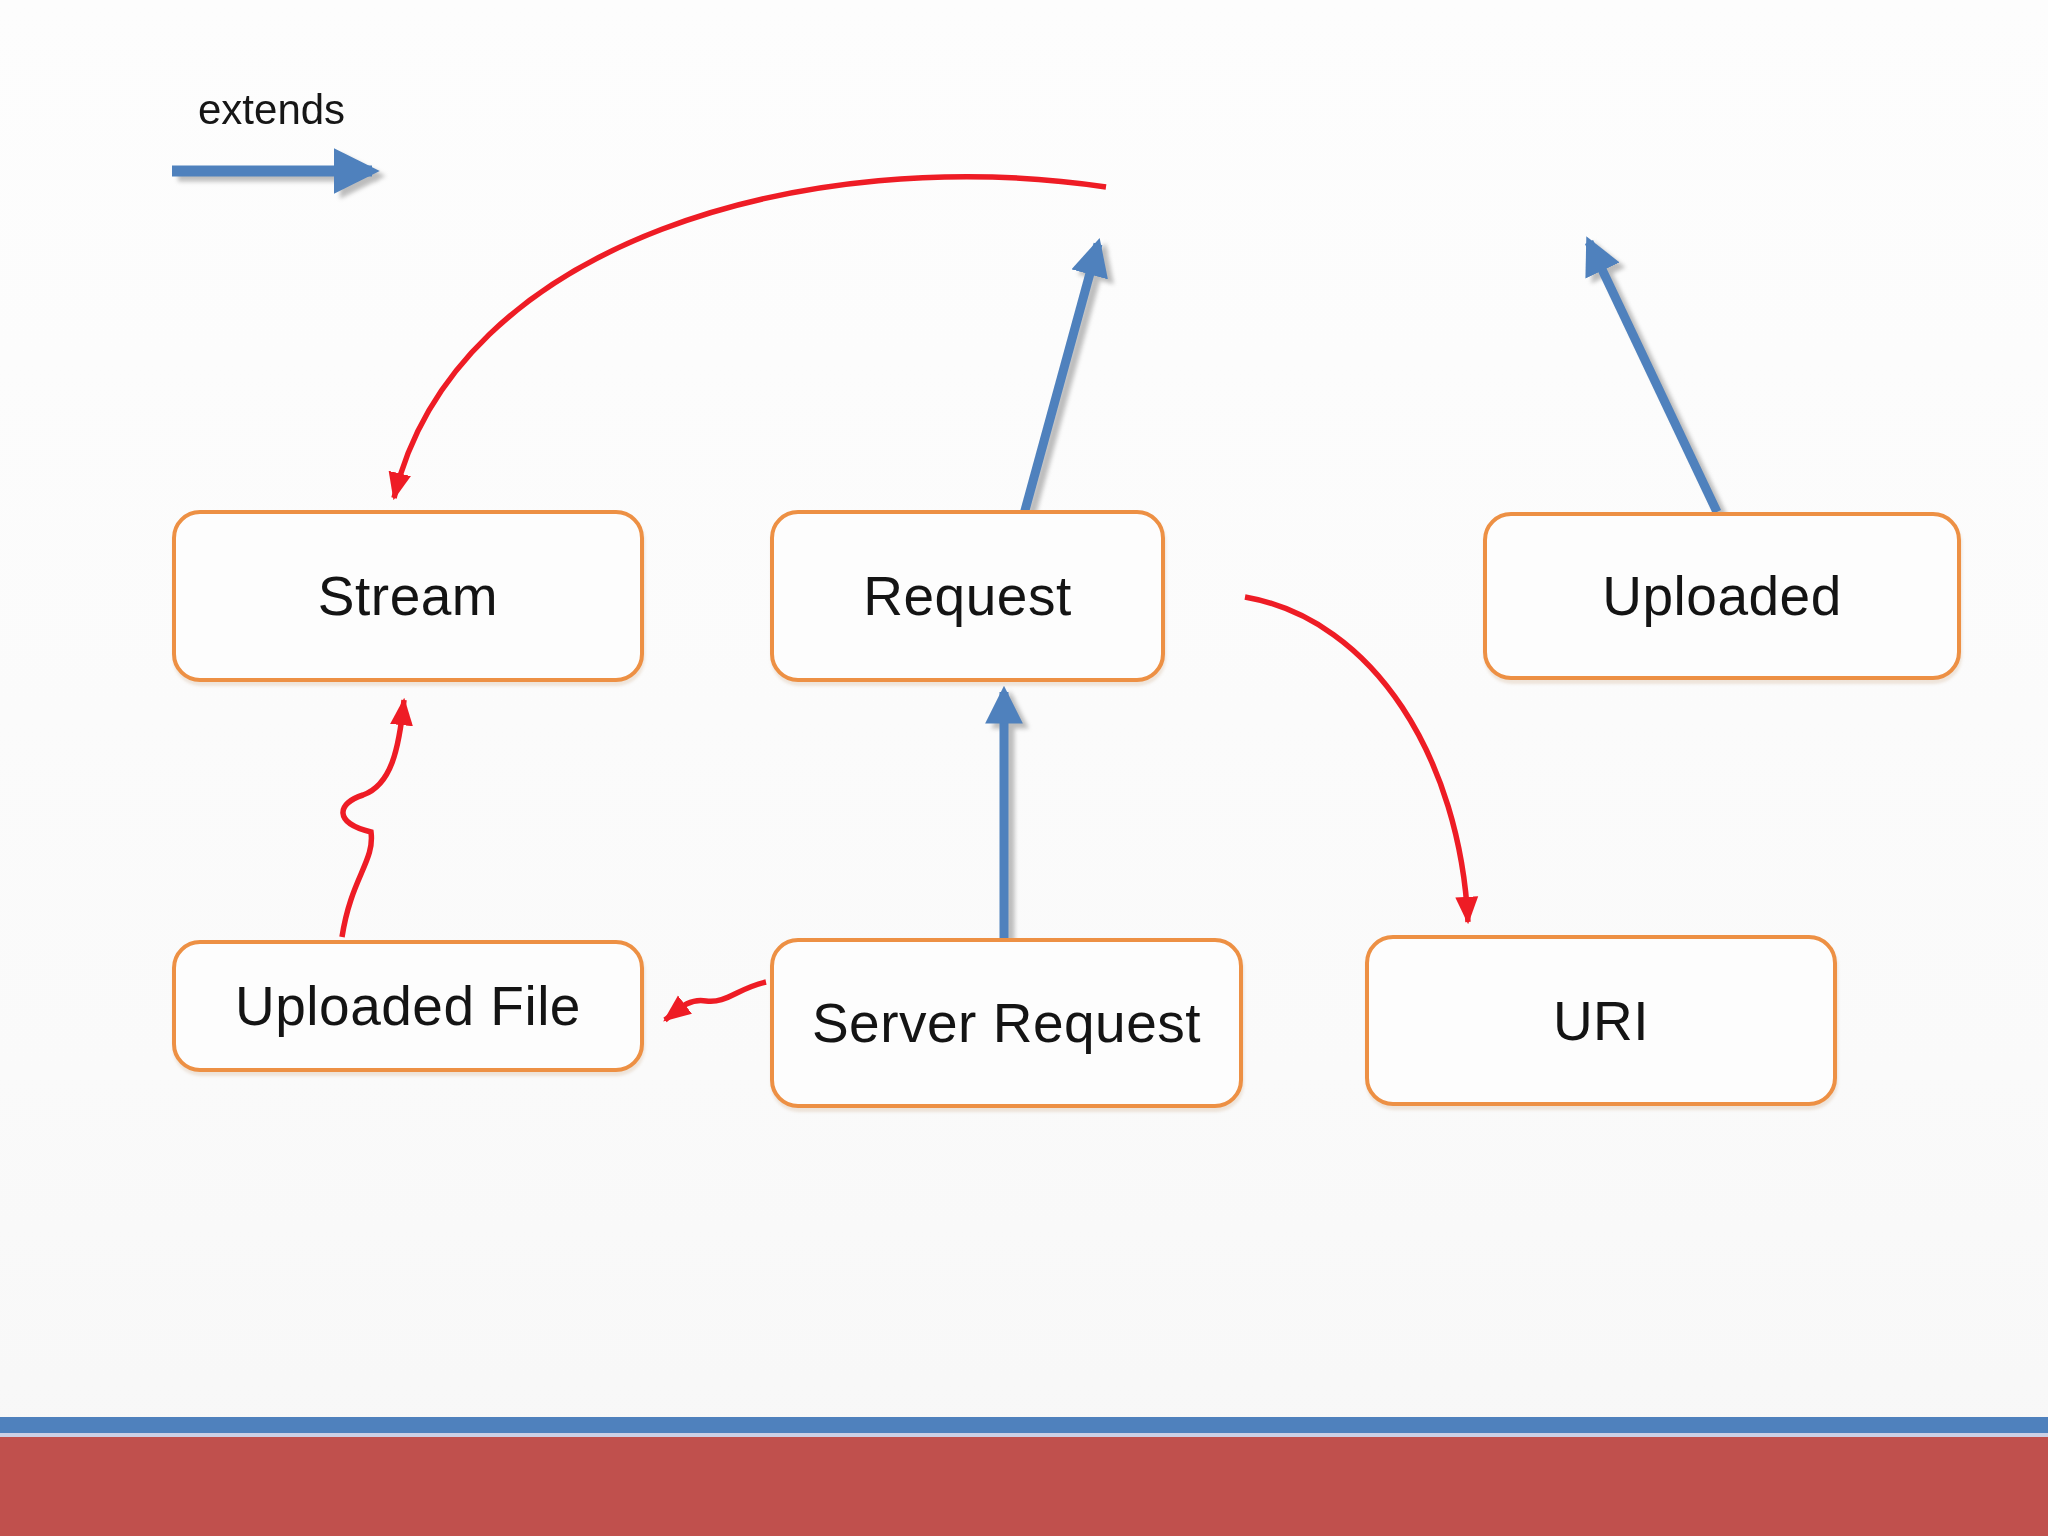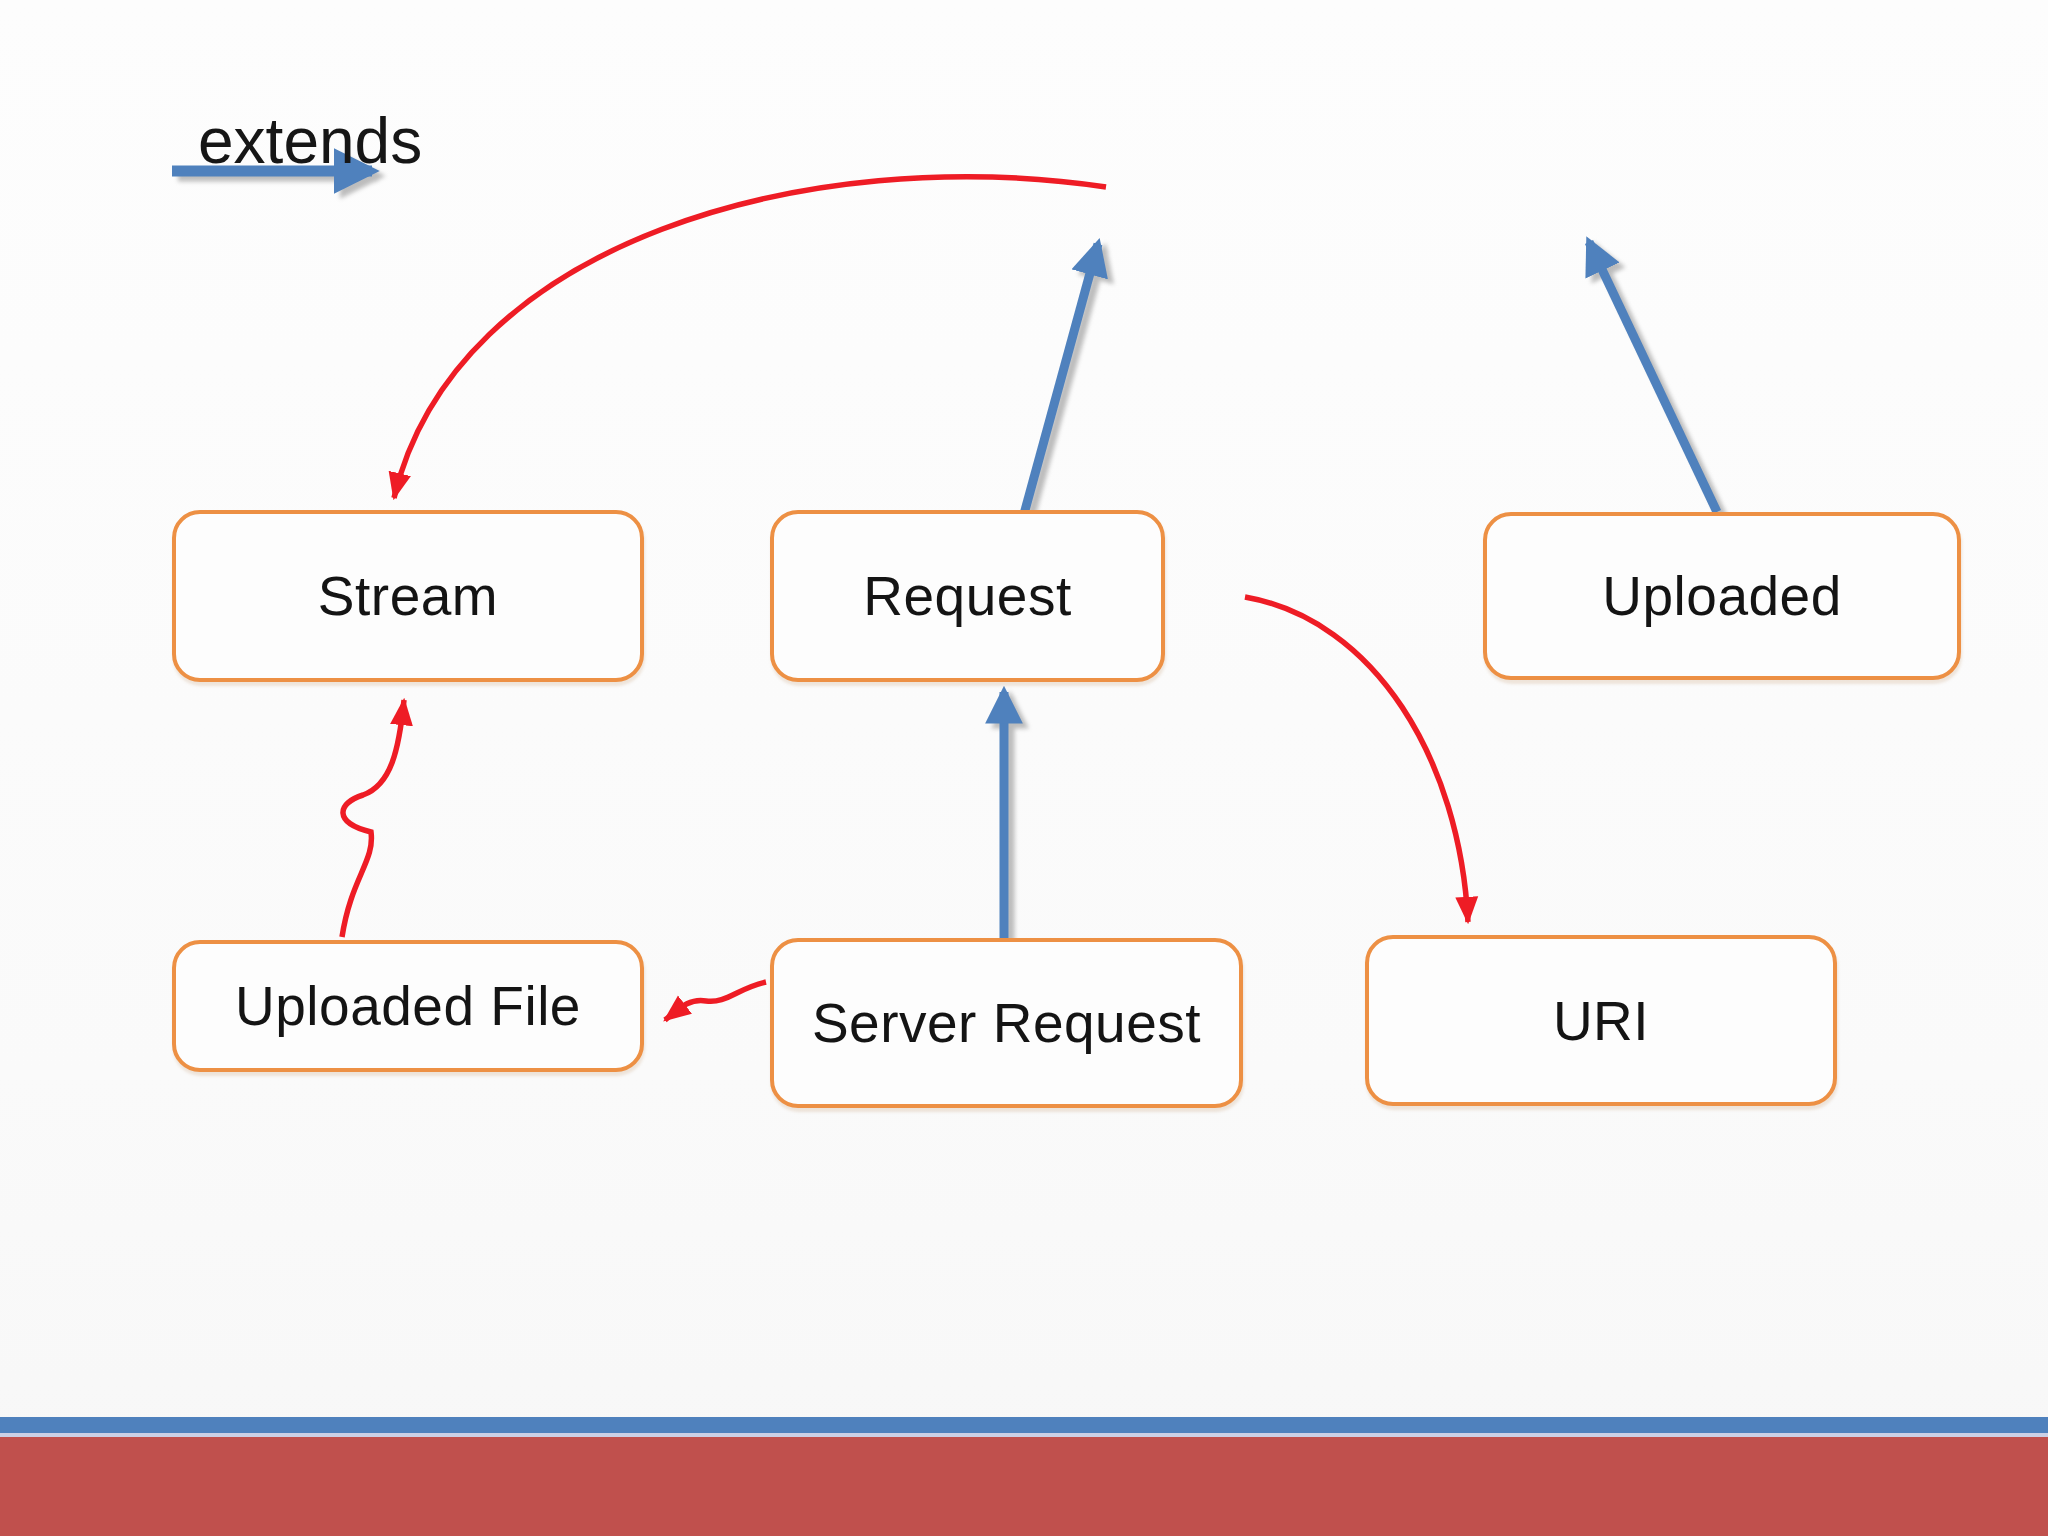--- a/index.html
+++ b/index.html
@@ -31,22 +31,22 @@
     box-shadow: 1px 4px 3px rgba(200,160,120,0.25);
   }
   .node-message        { left: 1106px; top: 136px;  width: 452px; height: 170px; }
   .node-stream         { left: 172px;  top: 510px;  width: 472px; height: 172px; }
   .node-request        { left: 770px;  top: 510px;  width: 395px; height: 172px; }
   .node-response       { left: 1483px; top: 512px;  width: 478px; height: 168px; }
   .node-uploaded-file  { left: 172px;  top: 940px;  width: 472px; height: 132px; }
   .node-server-request { left: 770px;  top: 938px;  width: 473px; height: 170px; text-align: right; }
   .node-uri            { left: 1365px; top: 935px;  width: 472px; height: 171px; }
   .legend-label {
-    position: absolute; left: 198px; top: 104px;
-    font-size: 64px; color: #161616;
+    position: absolute; left: 198px; top: 86px;
+    font-size: 42px; color: #161616;
   }
   .footer-bar-blue {
     position: absolute; left: 0; top: 1417px; width: 2048px; height: 16px;
     background: #4F81BD;
   }
   .footer-sep {
     position: absolute; left: 0; top: 1433px; width: 2048px; height: 4px;
     background: #CBD0E6;
   }
   .footer-bar-red {

